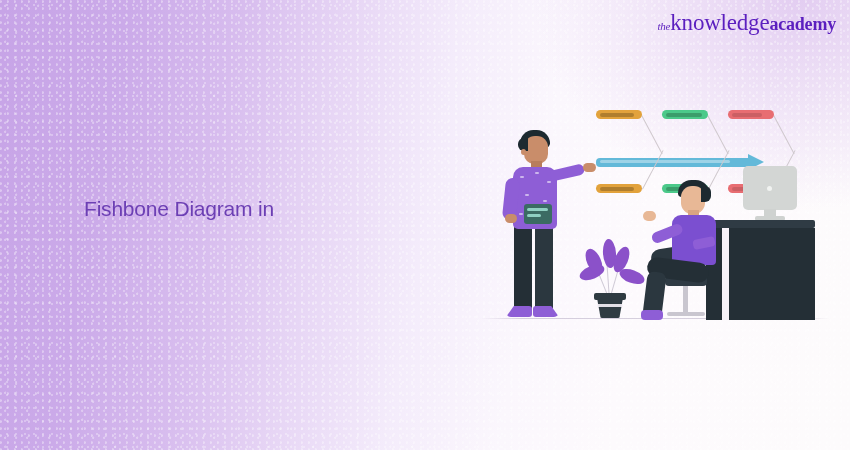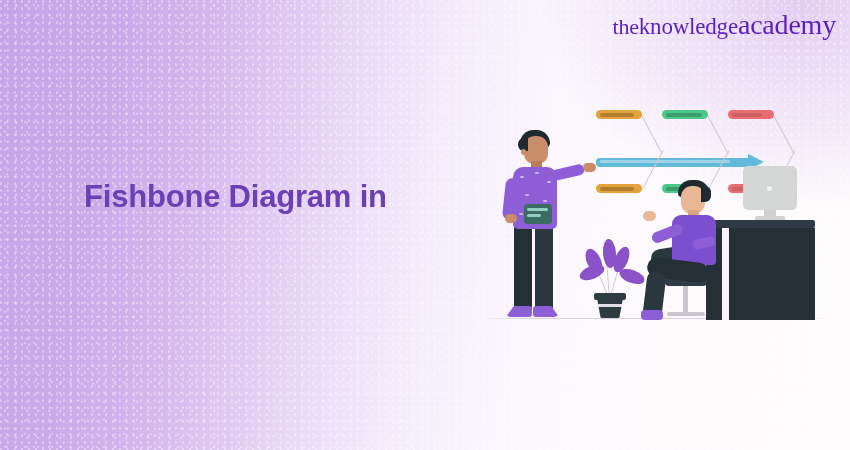--- a/index.html
+++ b/index.html
@@ -25,28 +25,28 @@
     opacity:.75;pointer-events:none;
   }
 
   
   .logo{
     position:absolute;top:11px;right:14px;
     font-family:"Liberation Serif", serif;
     color:#5b1fbf;letter-spacing:-.2px;white-space:nowrap;
     line-height:1;
   }
-  .logo .l-the{font-size:22px;}
+  .logo .l-the{font-style:italic;font-size:11px;}
   .logo .l-know{font-size:23px;}
-  .logo .l-acad{font-size:28px;font-weight:normal;}
+  .logo .l-acad{font-size:18px;font-weight:bold;}
 
   
   .headline{
-    position:absolute;left:84px;top:176px;
-    font-size:31px;font-weight:bold;line-height:41px;
+    position:absolute;left:84px;top:188px;
+    font-size:21px;font-weight:normal;line-height:41px;
     color:#6c3fb4;letter-spacing:-.2px;
   }
   .headline .ln{display:block;}
 
   
   .illus{position:absolute;left:470px;top:70px;width:370px;height:290px;}
   .ground{
     position:absolute;left:10px;top:248px;width:350px;height:1px;
     background:linear-gradient(90deg,rgba(180,170,195,0) 0%,rgba(175,165,190,.5) 12%,rgba(175,165,190,.5) 88%,rgba(180,170,195,0) 100%);
   }

